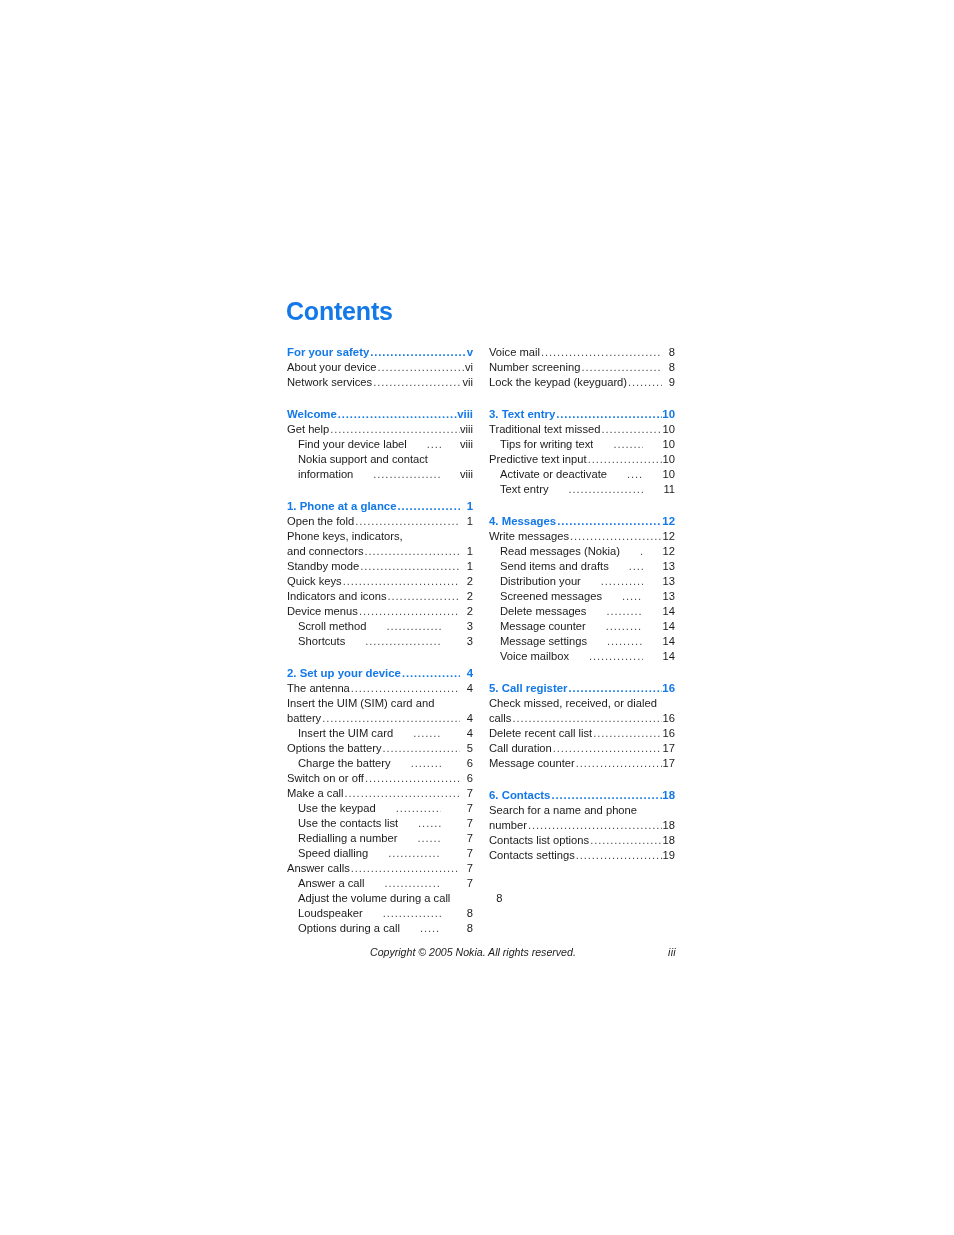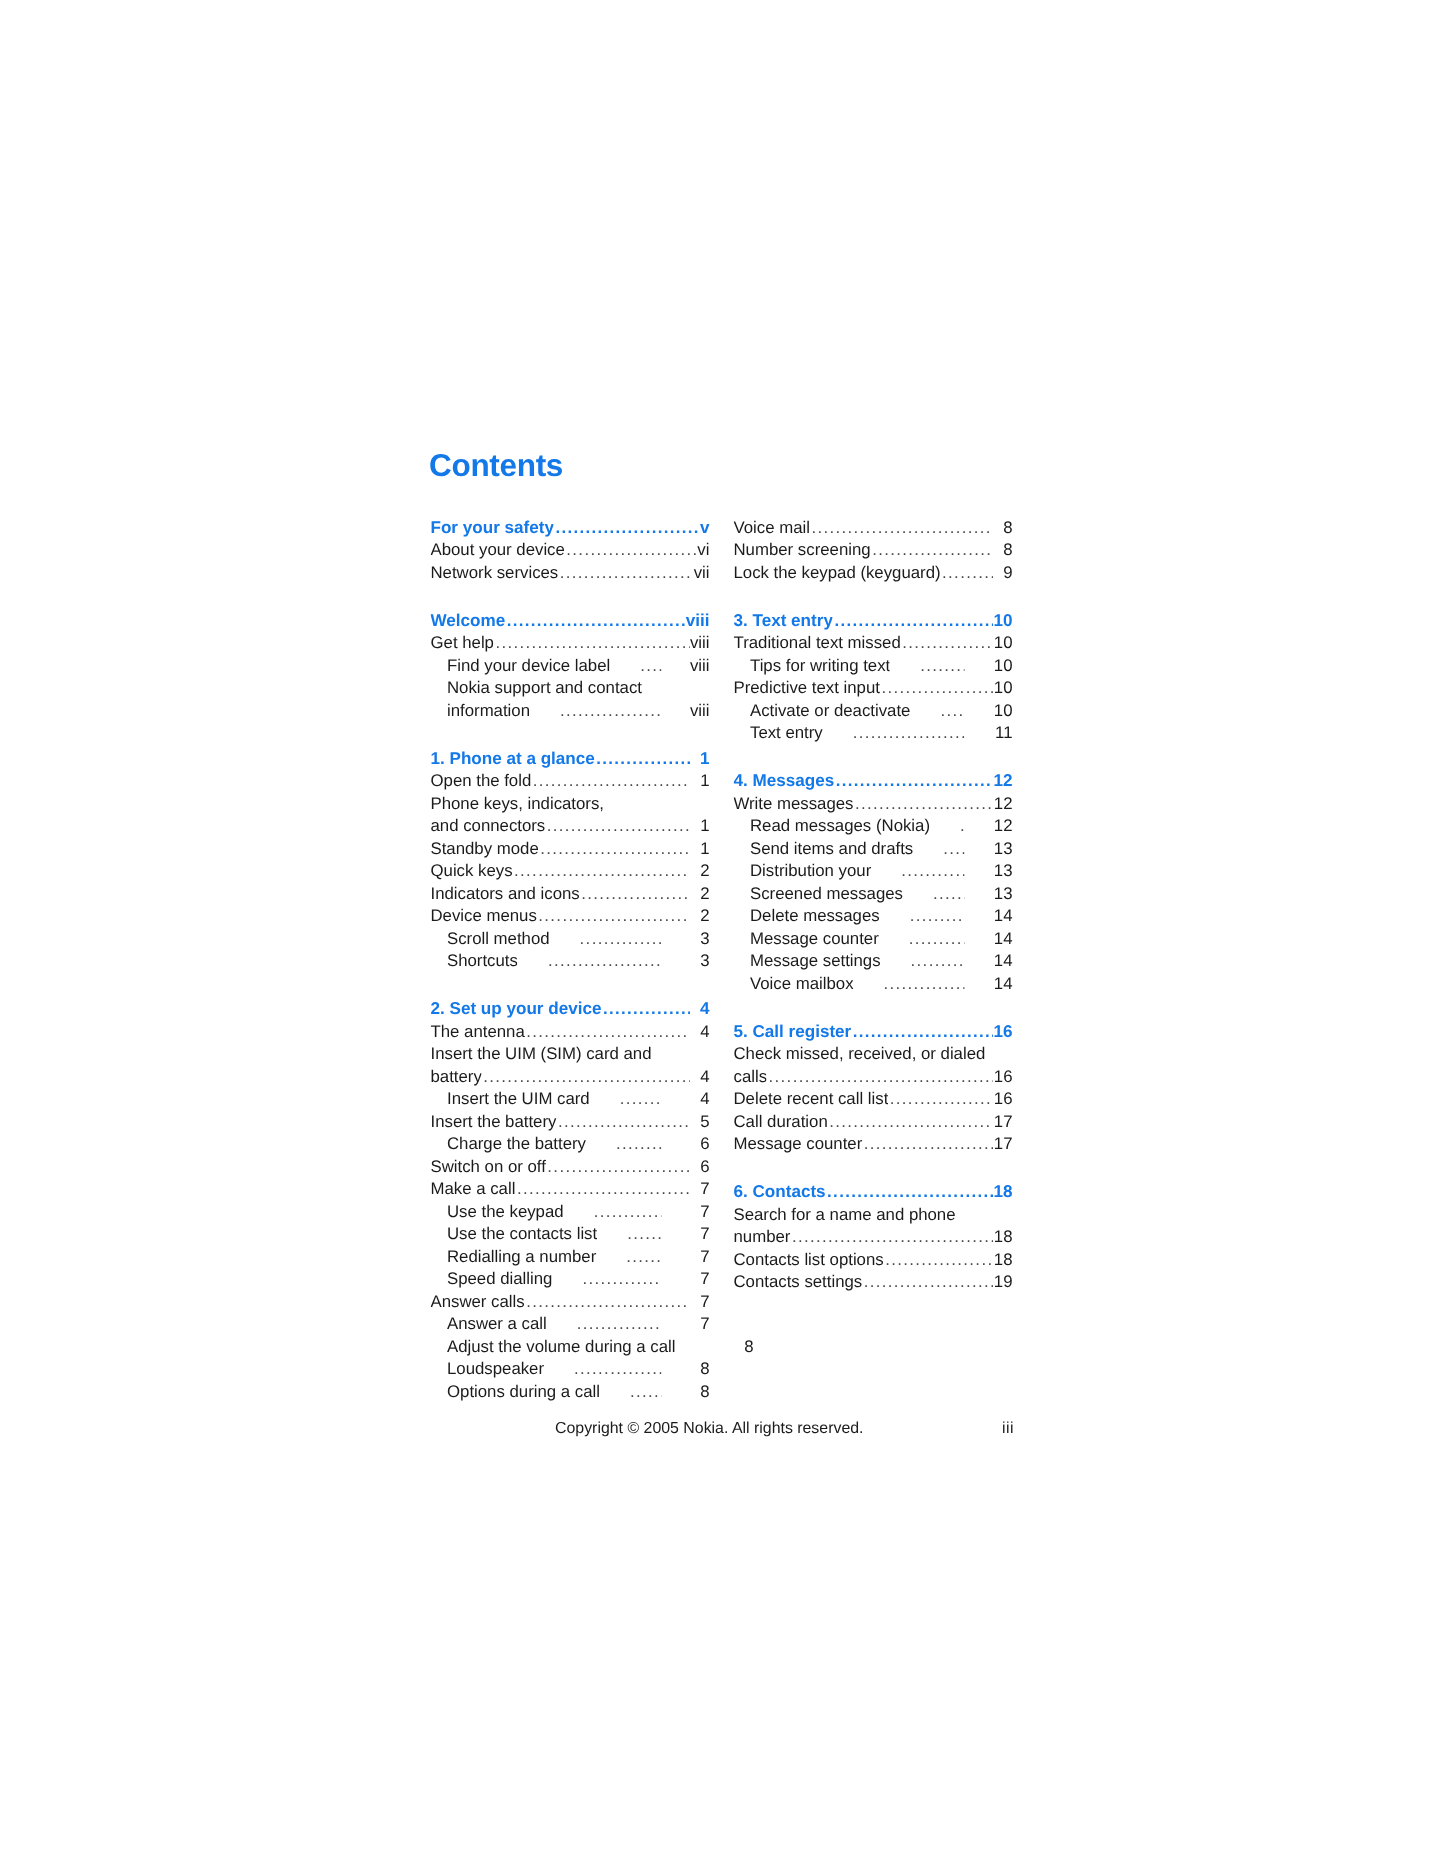--- a/index.html
+++ b/index.html
@@ -18,21 +18,21 @@
     position: absolute;
     left: 0; top: 0;
     width: 954px;
     height: 1235px;
     overflow: hidden;
   }
   .toc-title {
     position: absolute;
     left: 286px;
     top: 296px;
-    font-size: 21px;
+    font-size: 25px;
     font-weight: bold;
     color: #1378e8;
     letter-spacing: -0.2px;
     line-height: 30px;
     text-align: center;
   }
   .columns {
     position: absolute;
     left: 286px;
     top: 344px;
@@ -101,20 +101,21 @@
   .footer {
     position: absolute;
     left: 286px;
     top: 946px;
     width: 390px;
     font-size: 10.6px;
     color: #1b1b1b;
     display: flex;
     justify-content: space-between;
     align-items: flex-end;
+    font-style: italic;
   }
   .footer .copy {
     margin-left: 84px;
   }
   .footer .folio {
     letter-spacing: 0.3px;
   }
 </style>
 </head>
 <body>
@@ -238,21 +239,21 @@
             <span class="label">battery</span>
             <span class="leader">..........................................................................................</span>
             <span class="pagenum">4</span>
           </div>
           <div class="entry lvl1">
             <span class="label">Insert the UIM card</span>
             <span class="leader">..........................................................................................</span>
             <span class="pagenum">4</span>
           </div>
           <div class="entry">
-            <span class="label">Insert the battery</span>
+            <span class="label">Options the battery</span>
             <span class="leader">..........................................................................................</span>
             <span class="pagenum">5</span>
           </div>
           <div class="entry lvl1">
             <span class="label">Charge the battery</span>
             <span class="leader">..........................................................................................</span>
             <span class="pagenum">6</span>
           </div>
           <div class="entry">
             <span class="label">Switch on or off</span>

